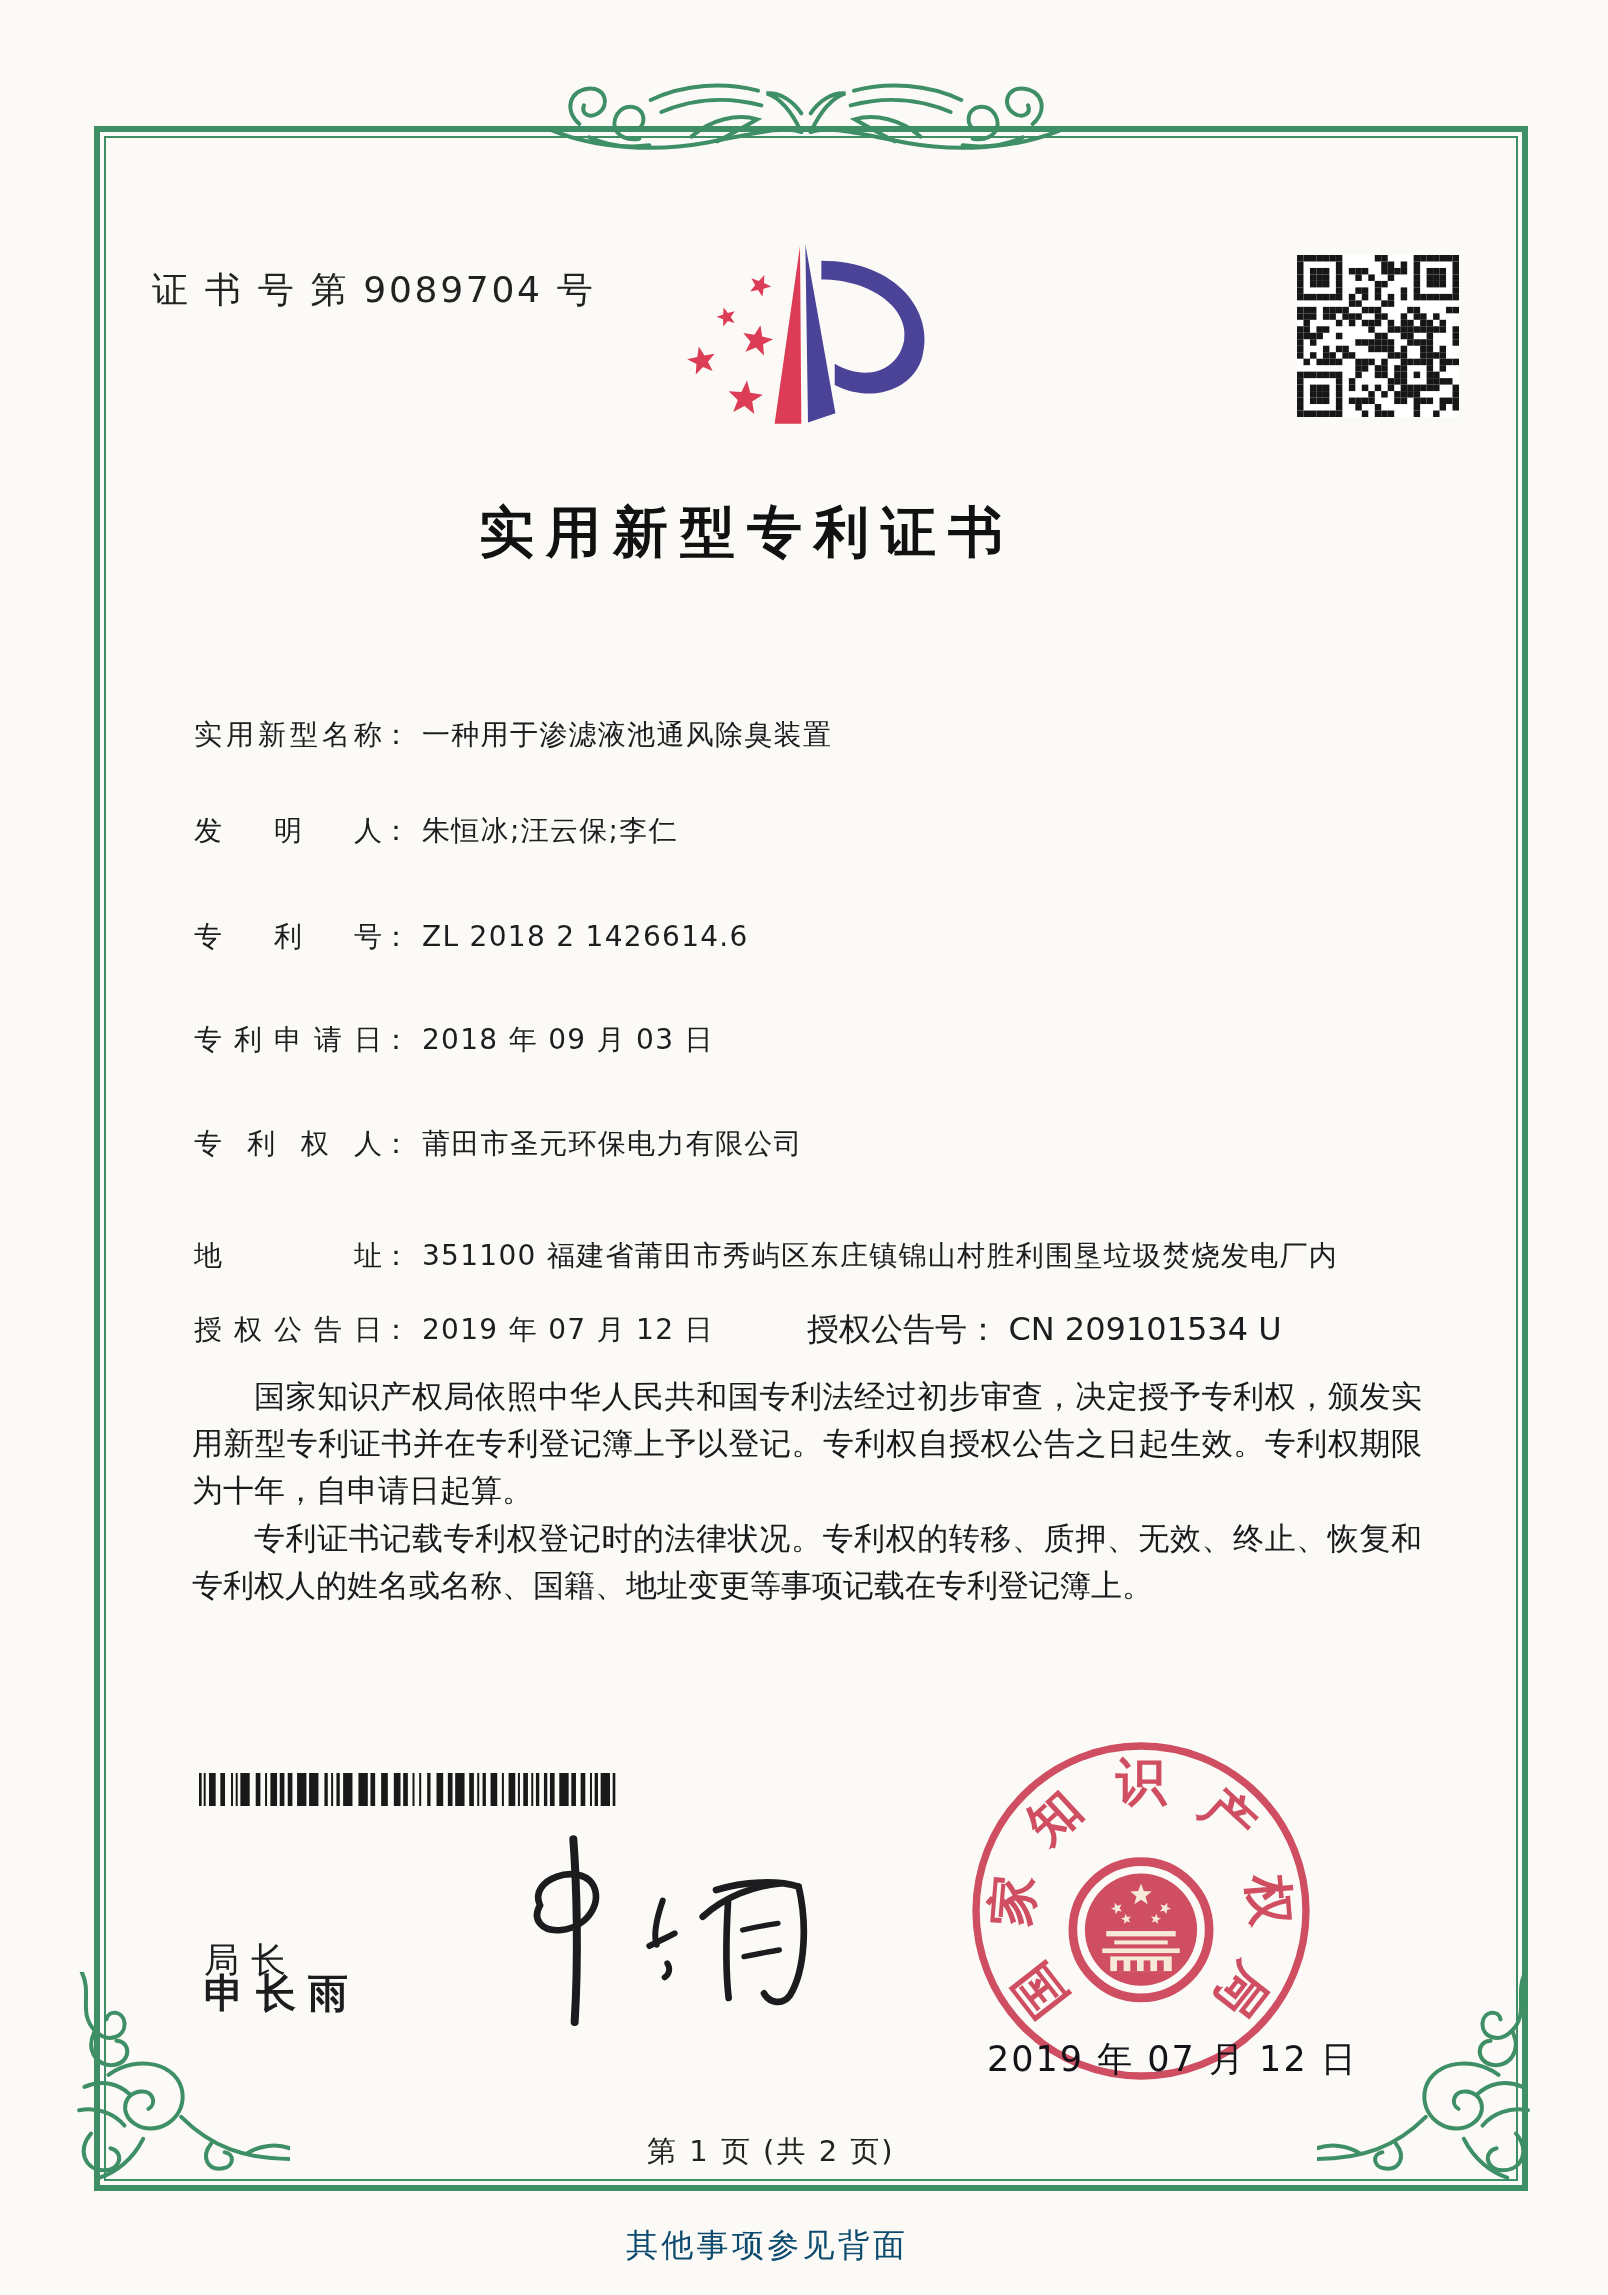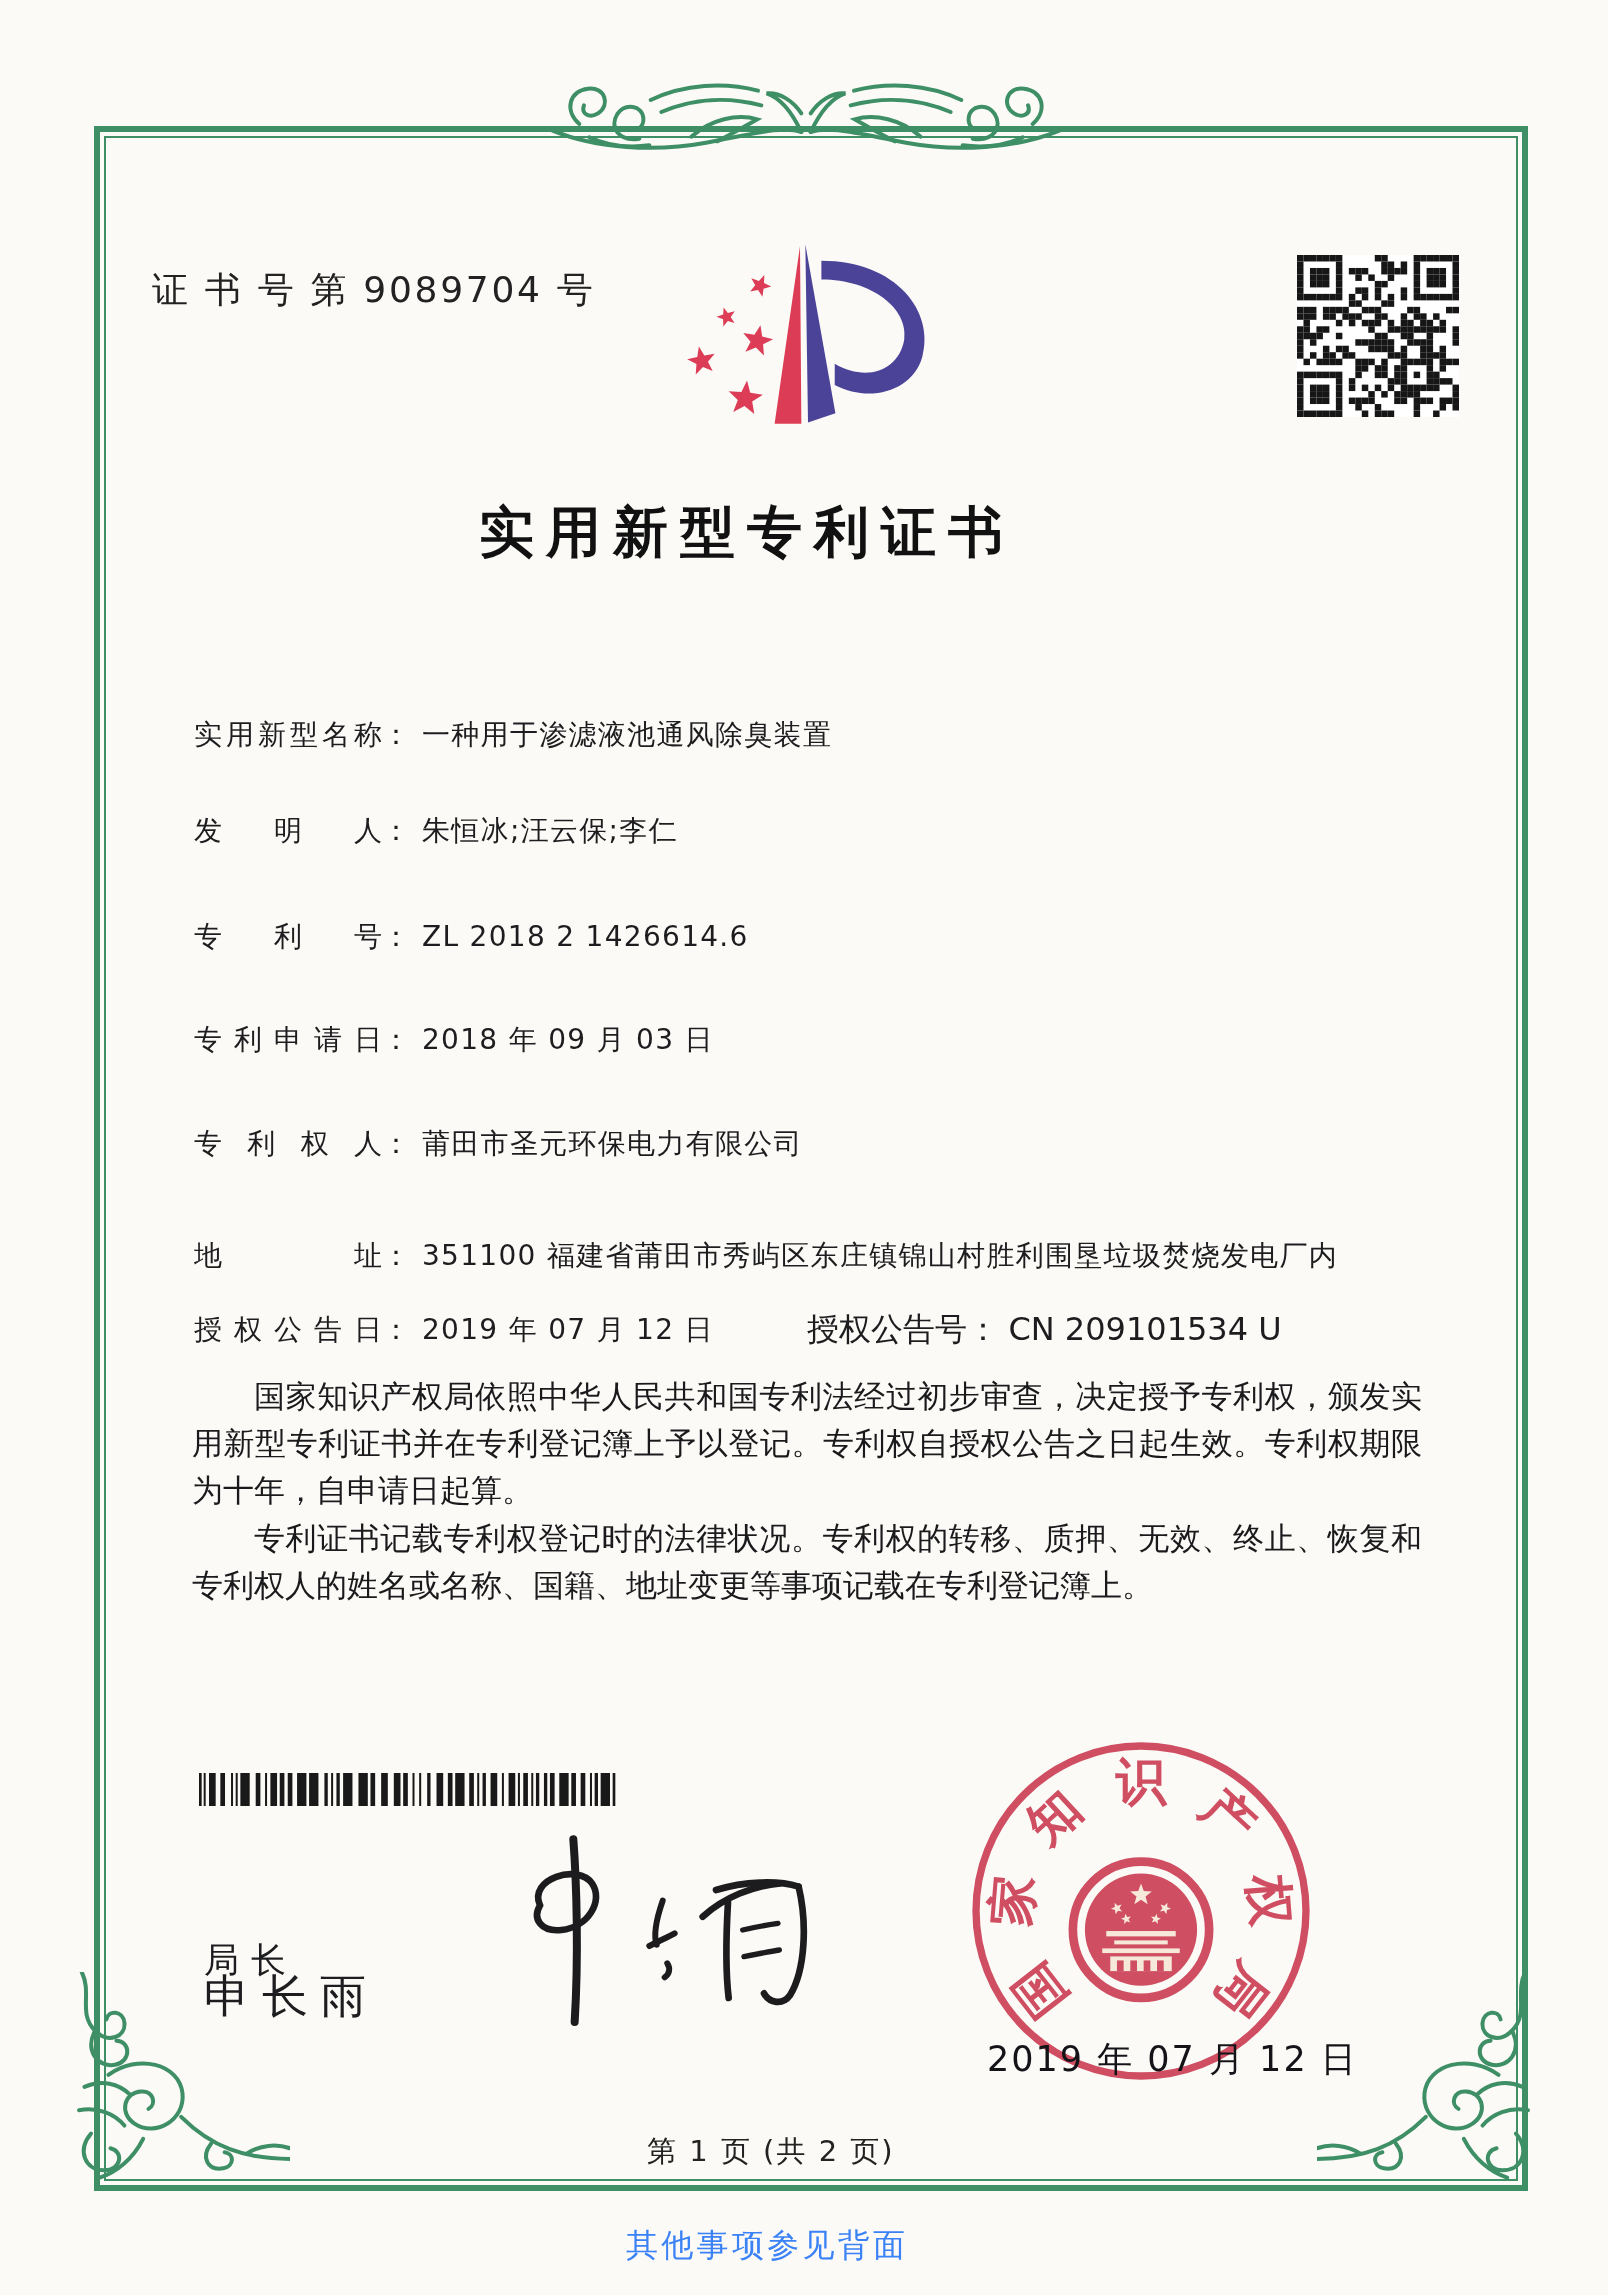--- a/index.html
+++ b/index.html
@@ -27,26 +27,26 @@
   #row-4{top:1122px;} #row-5{top:1220px;margin-top:14px;} #row-6{top:1308px;}
   #grant-pub{position:absolute;left:807px;top:1308px;font-size:32px;white-space:nowrap;}
   #grant-pub .colon{margin-right:9.4px;}
   
   .para{position:absolute;left:192px;width:1230px;font-size:31px;line-height:47px;
         text-align:justify;text-justify:inter-ideograph;text-indent:2em;color:#1a1a1c;}
   #para-0{top:1373px;} #para-1{top:1515px;}
   
   #barcode{left:199px;top:1773px;width:419px;height:33px;}
   #director-title{left:204px;top:1901px;font-size:35px;letter-spacing:12px;margin-top:36px;}
-  #director-name{left:204px;top:1966px;font-size:46px;letter-spacing:12px;}
+  #director-name{left:204px;top:1966px;font-size:40px;letter-spacing:12px;font-weight:bold;}
   #signature{left:461px;top:1822px;width:374px;height:220px;}
   #seal{left:966px;top:1736px;width:350px;height:350px;opacity:.93;}
   #seal-date{left:987px;top:2036px;font-size:35px;letter-spacing:2px;color:#141418;}
   #page-no{left:647px;top:2132px;font-size:29px;letter-spacing:2px;color:#222;}
-  #back-note{left:626px;top:2224px;font-size:32px;letter-spacing:3.3px;color:#3b82f6;}
+  #back-note{left:626px;top:2224px;font-size:32px;letter-spacing:3.3px;color:#0c4a6e;}
   
   #orn-top{left:549px;top:52px;width:514px;height:120px;}
   #orn-bl{left:43px;top:1972px;width:247px;height:247px;}
   #orn-br{left:1317px;top:1972px;width:247px;height:247px;}
   svg{display:block;}
 </style>
 </head>
 <body>
 
 <div class="abs" id="frame-outer">

